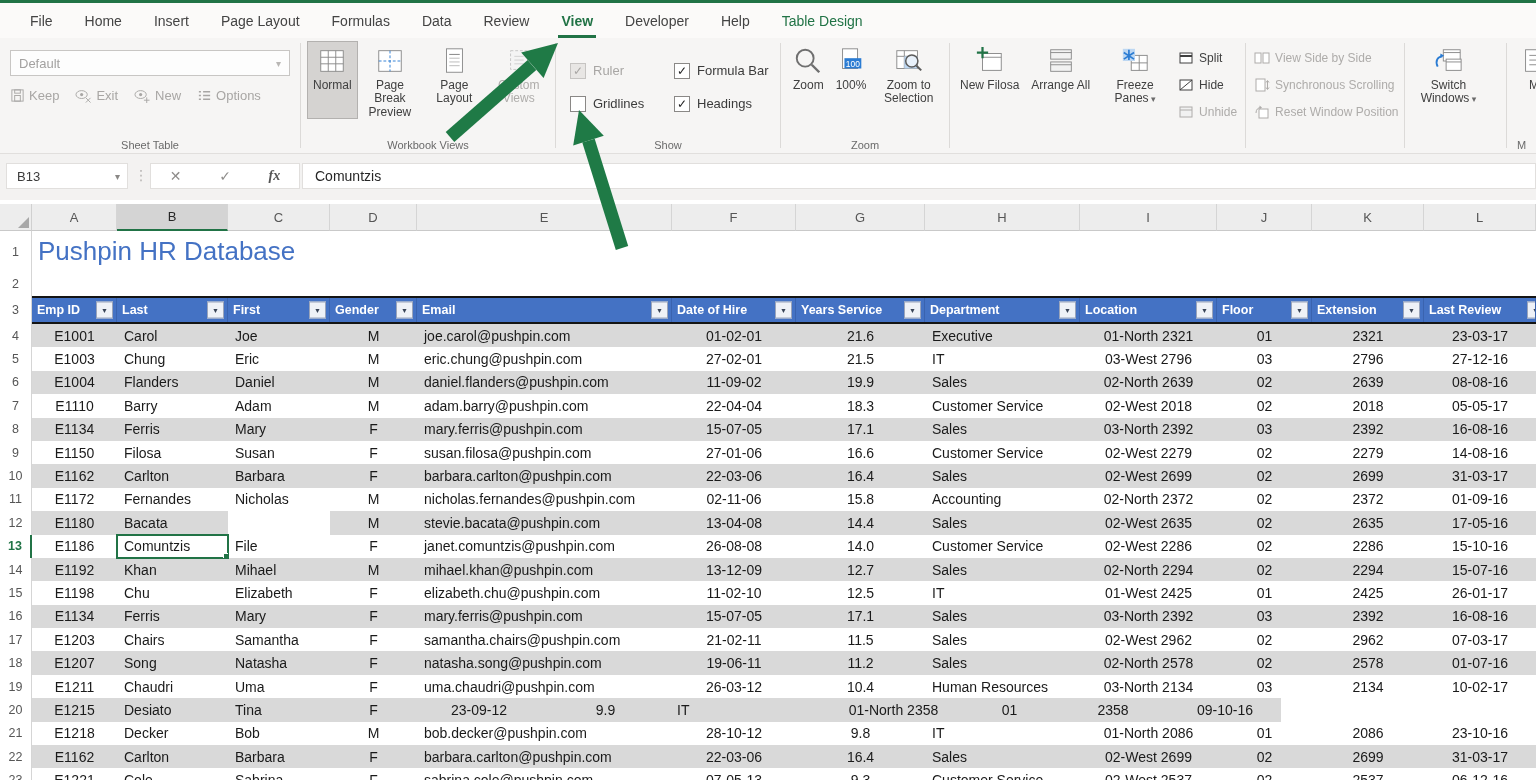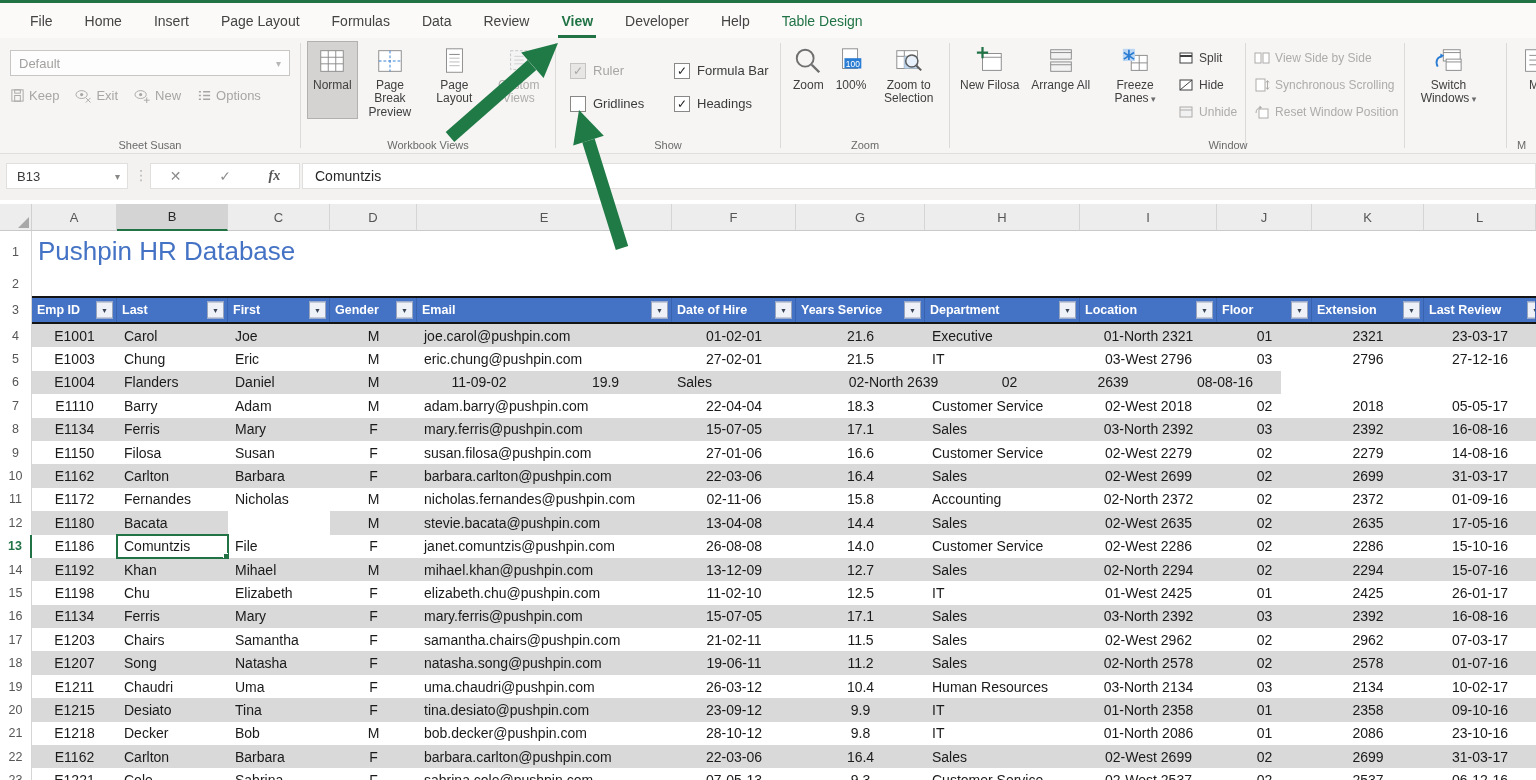--- a/index.html
+++ b/index.html
@@ -164,21 +164,21 @@
           </div>
           <div class="svbtn disabled">
             <span class="icn">
               <svg width="15" height="15" viewBox="0 0 16 16">
                 <path d="M2 4h2.2M2 8h2.2M2 12h2.2M6.5 4H14M6.5 8H14M6.5 12H14" stroke="currentColor" stroke-width="1.6"></path>
               </svg>
             </span>
             <span class="lbl">Options</span>
           </div>
         </div>
-      <div class="grp-label">Sheet Susan</div>
+      <div class="grp-label">Sheet Table</div>
     </div>
     <div class="vsep"></div>
 
     <div class="grp g-wbviews">
       <div class="bigrow">
           <div class="bigbtn sel">
             <span class="icn">
               <svg width="30" height="30" viewBox="0 0 32 32">
                 <rect x="4" y="5" width="24" height="22" fill="#fff" stroke="#8a8a8a"></rect>
                 <path d="M4 12h24M4 19h24M12 5v22M20 5v22" stroke="#8a8a8a" fill="none"></path>
@@ -385,21 +385,20 @@
                 <path d="M11 7h18" stroke="#8a8a8a"></path>
                 <rect x="14" y="14" width="16" height="12" fill="#fff" stroke="#8a8a8a"></rect>
                 <path d="M14 17h16" stroke="#8a8a8a"></path>
                 <path d="M5 22c-3-6 0-11 5-11" fill="none" stroke="#2b7cd3" stroke-width="2"></path>
                 <path d="M8 8l4 2.5-4.5 2z" fill="#2b7cd3"></path>
               </svg>
             </span>
             <div class="lbl">Switch Windows<span class="bcaret"> ▾</span></div>
           </div>
         </div>
-      <div class="grp-label">Window</div>
     </div>
     <div class="vsep"></div>
 
     <div class="grp g-partial">
       <div class="bigrow">
           <div class="bigbtn">
             <span class="icn">
               <svg width="30" height="30" viewBox="0 0 32 32">
                 <rect x="7" y="4" width="18" height="23" fill="#fff" stroke="#8a8a8a"></rect>
                 <path d="M11 10h10M11 15h10M11 20h10" stroke="#8a8a8a"></path>
@@ -536,20 +535,21 @@
           <div class="cell a-center" style="width: 95px;">03</div>
           <div class="cell a-center" style="width: 112px;">2796</div>
           <div class="cell a-center" style="width: 112px;">27-12-16</div>
         </div>
         <div class="grow band">
           <div class="rowhdr">6</div>
           <div class="cell a-center" style="width: 85px;">E1004</div>
           <div class="cell a-left" style="width: 111px;">Flanders</div>
           <div class="cell a-left" style="width: 102px;">Daniel</div>
           <div class="cell a-center" style="width: 87px;">M</div>
+          <div class="cell a-left" style="width: 255px;">daniel.flanders@pushpin.com</div>
           <div class="cell a-center" style="width: 124px;">11-09-02</div>
           <div class="cell a-center" style="width: 129px;">19.9</div>
           <div class="cell a-left" style="width: 155px;">Sales</div>
           <div class="cell a-center" style="width: 137px;">02-North 2639</div>
           <div class="cell a-center" style="width: 95px;">02</div>
           <div class="cell a-center" style="width: 112px;">2639</div>
           <div class="cell a-center" style="width: 112px;">08-08-16</div>
         </div>
         <div class="grow">
           <div class="rowhdr">7</div>
@@ -745,21 +745,20 @@
           <div class="cell a-center" style="width: 95px;">03</div>
           <div class="cell a-center" style="width: 112px;">2134</div>
           <div class="cell a-center" style="width: 112px;">10-02-17</div>
         </div>
         <div class="grow band">
           <div class="rowhdr">20</div>
           <div class="cell a-center" style="width: 85px;">E1215</div>
           <div class="cell a-left" style="width: 111px;">Desiato</div>
           <div class="cell a-left" style="width: 102px;">Tina</div>
           <div class="cell a-center" style="width: 87px;">F</div>
-          <div class="cell a-left" style="width: 255px;">tina.desiato@pushpin.com</div>
           <div class="cell a-center" style="width: 124px;">23-09-12</div>
           <div class="cell a-center" style="width: 129px;">9.9</div>
           <div class="cell a-left" style="width: 155px;">IT</div>
           <div class="cell a-center" style="width: 137px;">01-North 2358</div>
           <div class="cell a-center" style="width: 95px;">01</div>
           <div class="cell a-center" style="width: 112px;">2358</div>
           <div class="cell a-center" style="width: 112px;">09-10-16</div>
         </div>
         <div class="grow">
           <div class="rowhdr">21</div>

